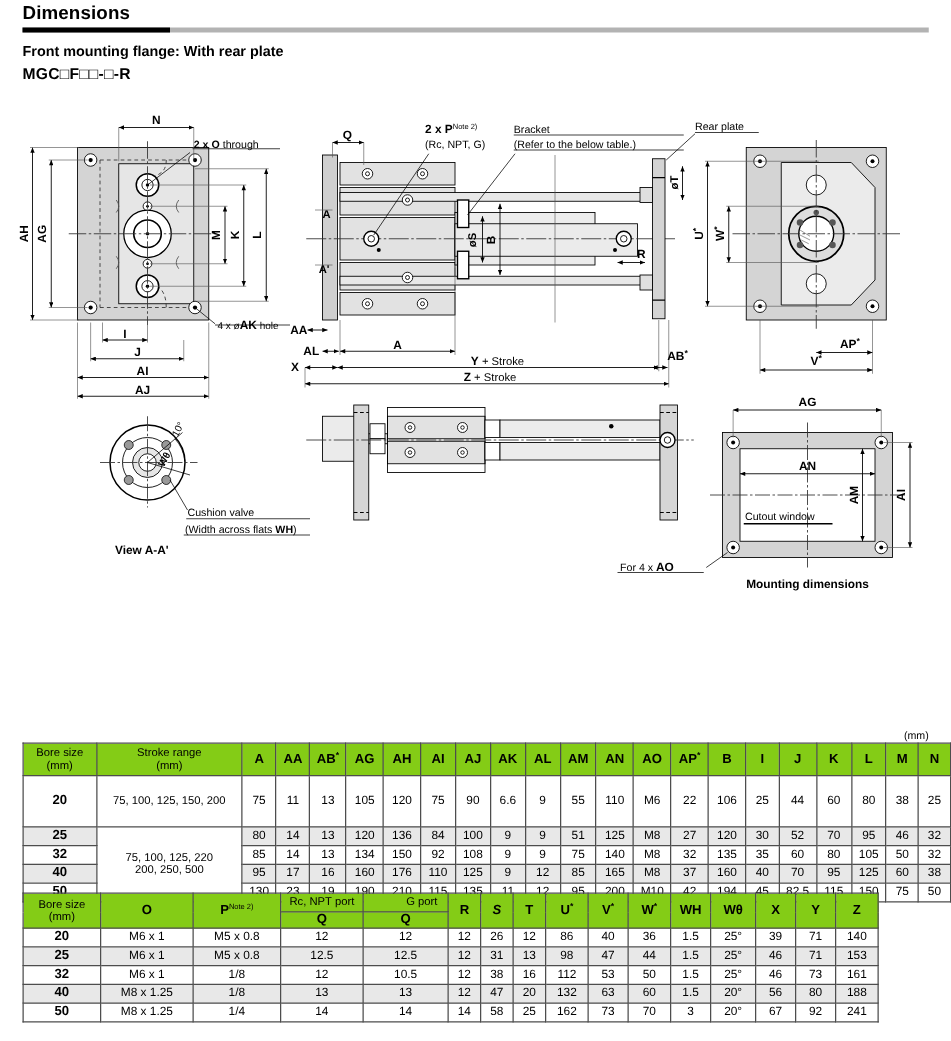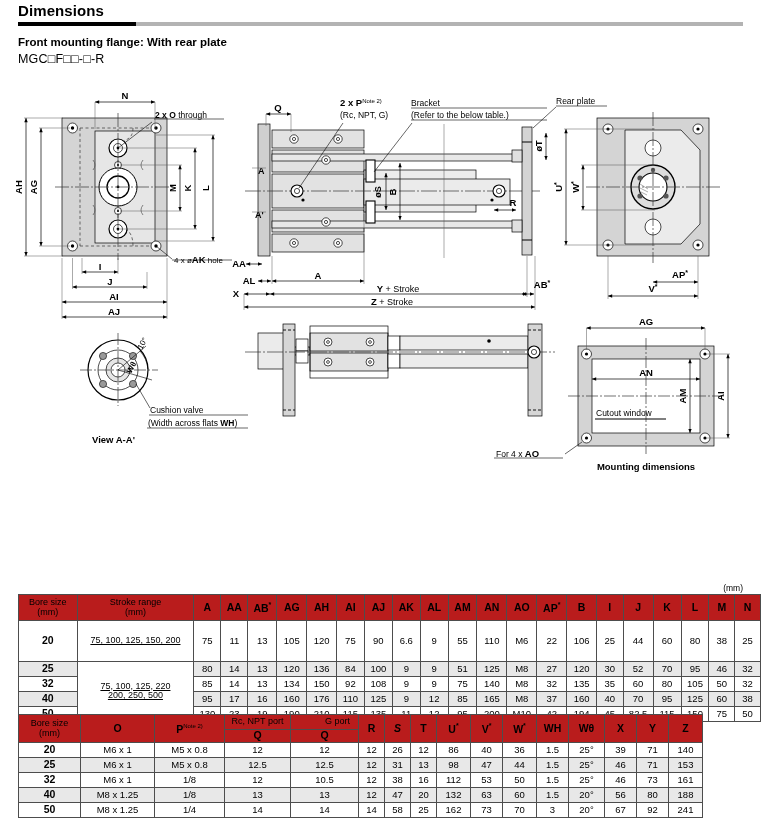--- a/index.html
+++ b/index.html
@@ -13,47 +13,47 @@
   }
   .page { position: relative; width: 761px; height: 833px; }
 
   
   .hdr { position: absolute; left: 18px; top: 2px; }
   .hdr-title { font-size: 15px; font-weight: bold; letter-spacing: .1px; }
   .hdr-rule { position: absolute; left: 18px; top: 22px; width: 725px; height: 4px; background: #b3b3b3; }
   .hdr-rule-dark { position: absolute; left: 18px; top: 22px; width: 118px; height: 4px; background: #000; }
 
   .subtitle { position: absolute; left: 18px; top: 36px; font-size: 11.5px; font-weight: bold; }
-  .modelcode { position: absolute; left: 18px; top: 52px; font-size: 12.5px; font-weight: normal; letter-spacing: .2px; }
+  .modelcode { position: absolute; left: 18px; top: 52px; font-size: 12.5px; font-weight: bold; letter-spacing: .2px; }
 
   
   .drawing { position: absolute; left: 0; top: 88px; width: 761px; height: 420px; }
   .drawing svg { display: block; }
 
   
   .unit-note { position: absolute; right: 18px; top: 583px; font-size: 8.5px; }
 
   table.dim { position: absolute; border-collapse: collapse; font-size: 9.5px; }
   table.dim td, table.dim th {
     border: 1px solid #4d4d4d;
     text-align: center;
     padding: 0;
     line-height: 1.08;
     font-weight: normal;
     background: #fff;
   }
   table.dim thead th {
-    background: #b91c1c;
+    background: #84cc16;
     font-weight: bold;
     font-size: 10.5px;
   }
   table.dim thead th.lbl { font-size: 9px; font-weight: normal; }
   table.dim tbody tr.alt td { background: #e8e8e8; }
   table.dim td.bore { font-weight: bold; font-size: 10.5px; }
-  table.dim td.stroke { font-size: 9px; background: #fff !important; padding: 15px 4px; text-decoration: underline; }
+  table.dim td.stroke { font-size: 9px; background: #fff !important; padding: 15px 4px; }
   table.dim tbody tr { height: 15px; }
   table.dim thead tr.h1 { height: 15px; }
   table.dim thead tr.h2 { height: 13px; }
   .sup { font-size: 7px; vertical-align: super; }
   .note-sup { font-size: 6px; vertical-align: super; font-weight: normal; }
   .ital { font-style: italic; }
 
   #table1 { left: 18px; top: 594px; }
   #table2 { left: 18px; top: 714px; }
 

